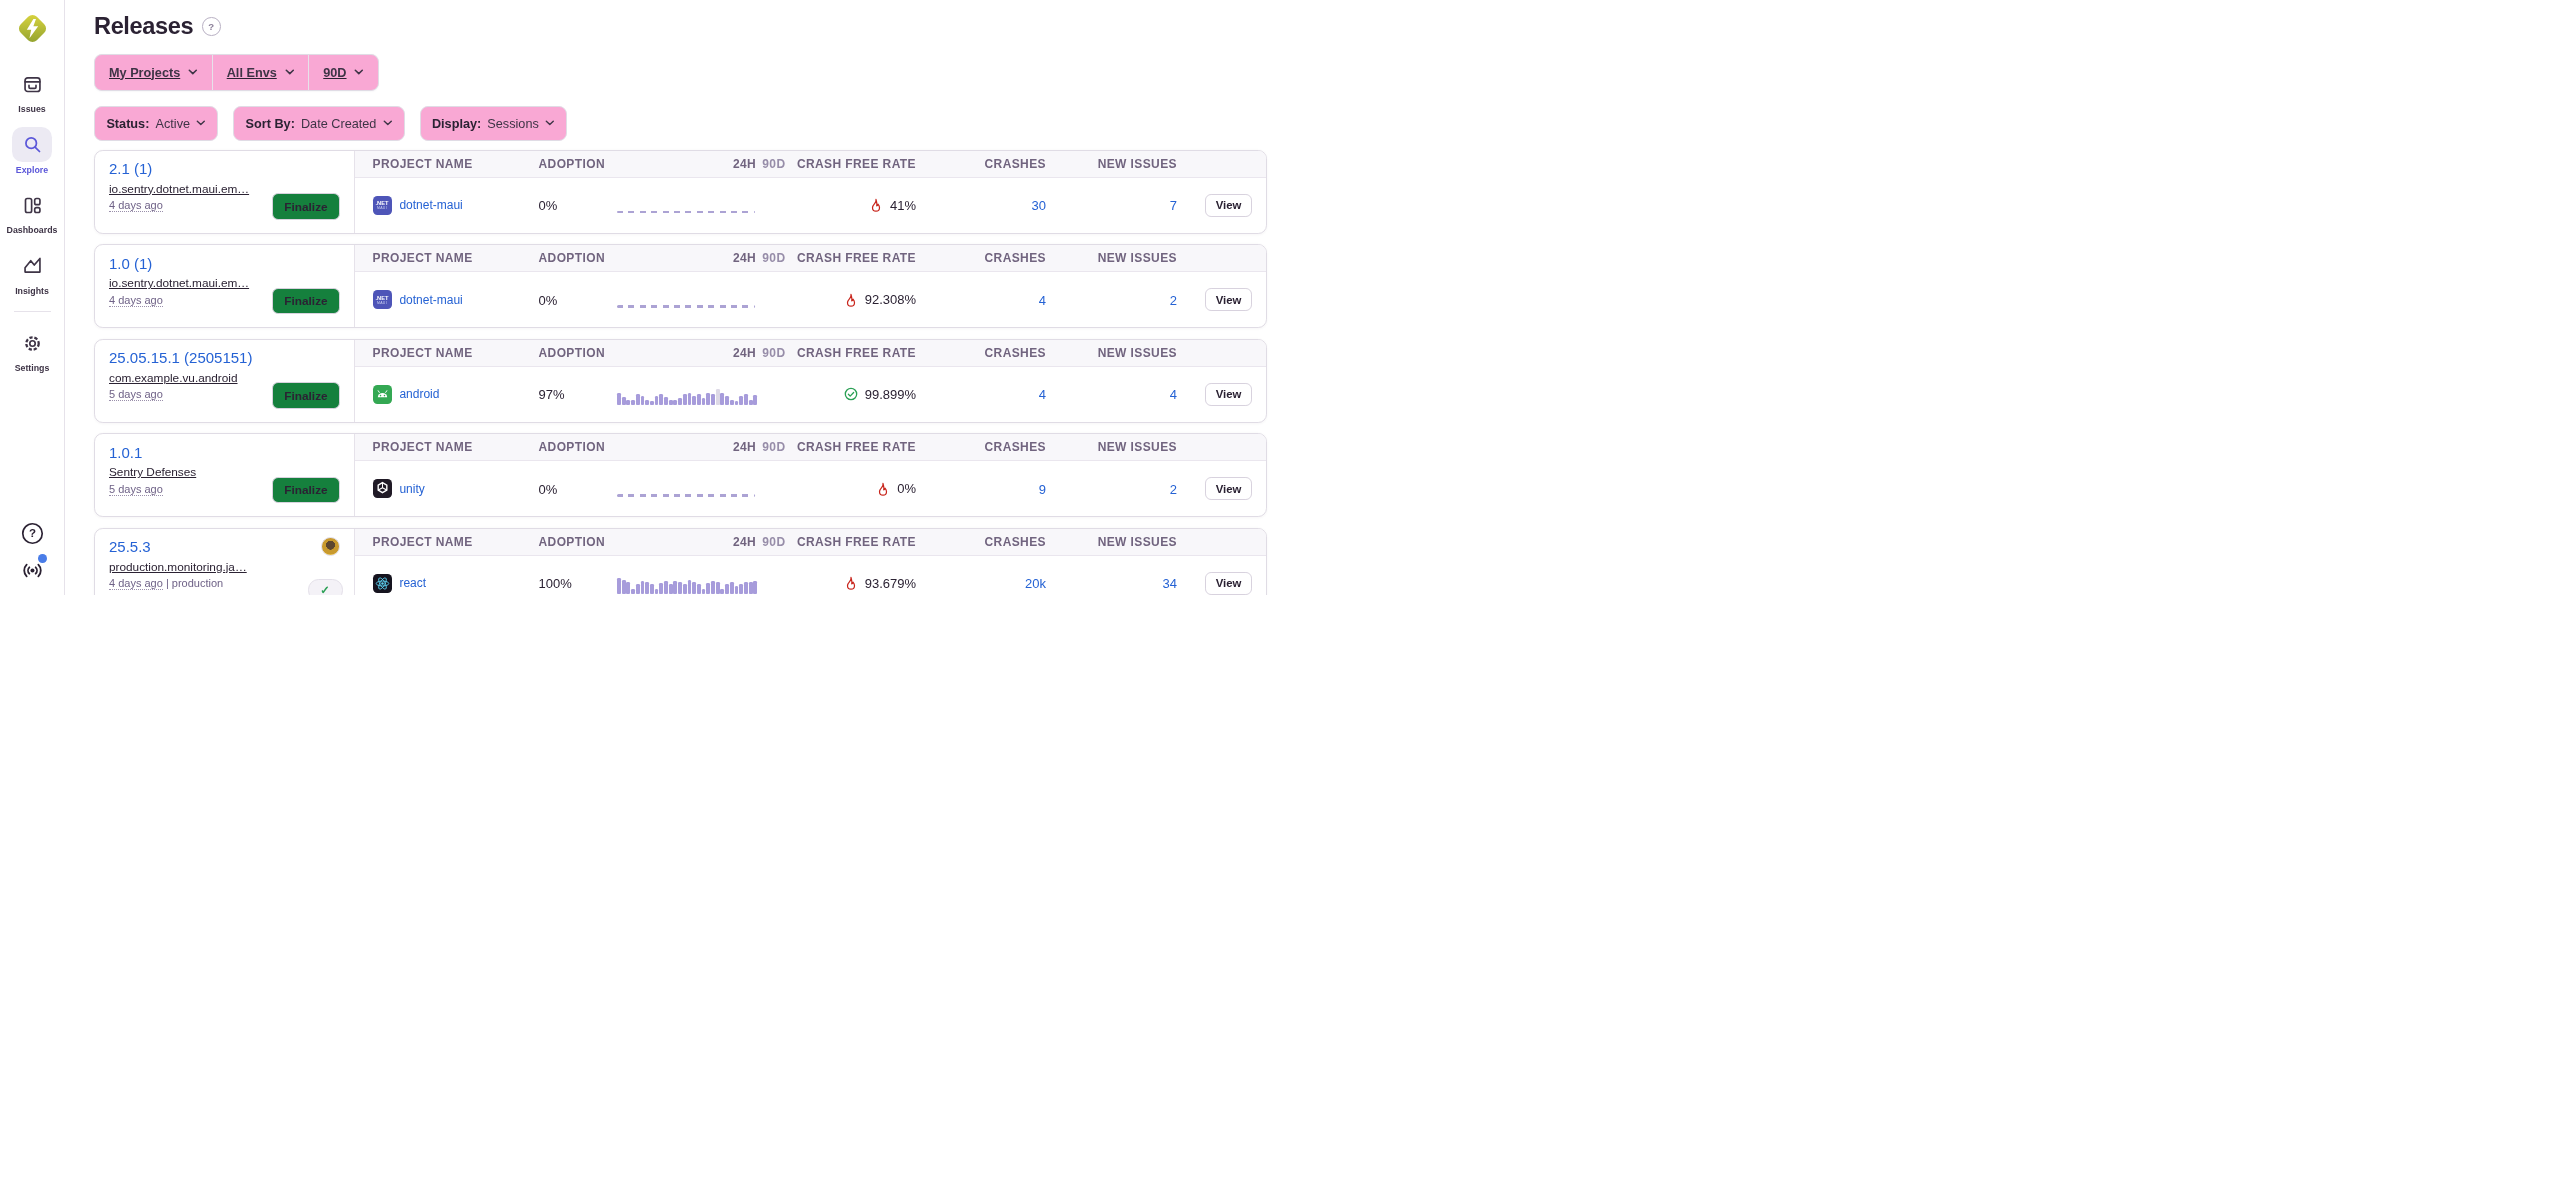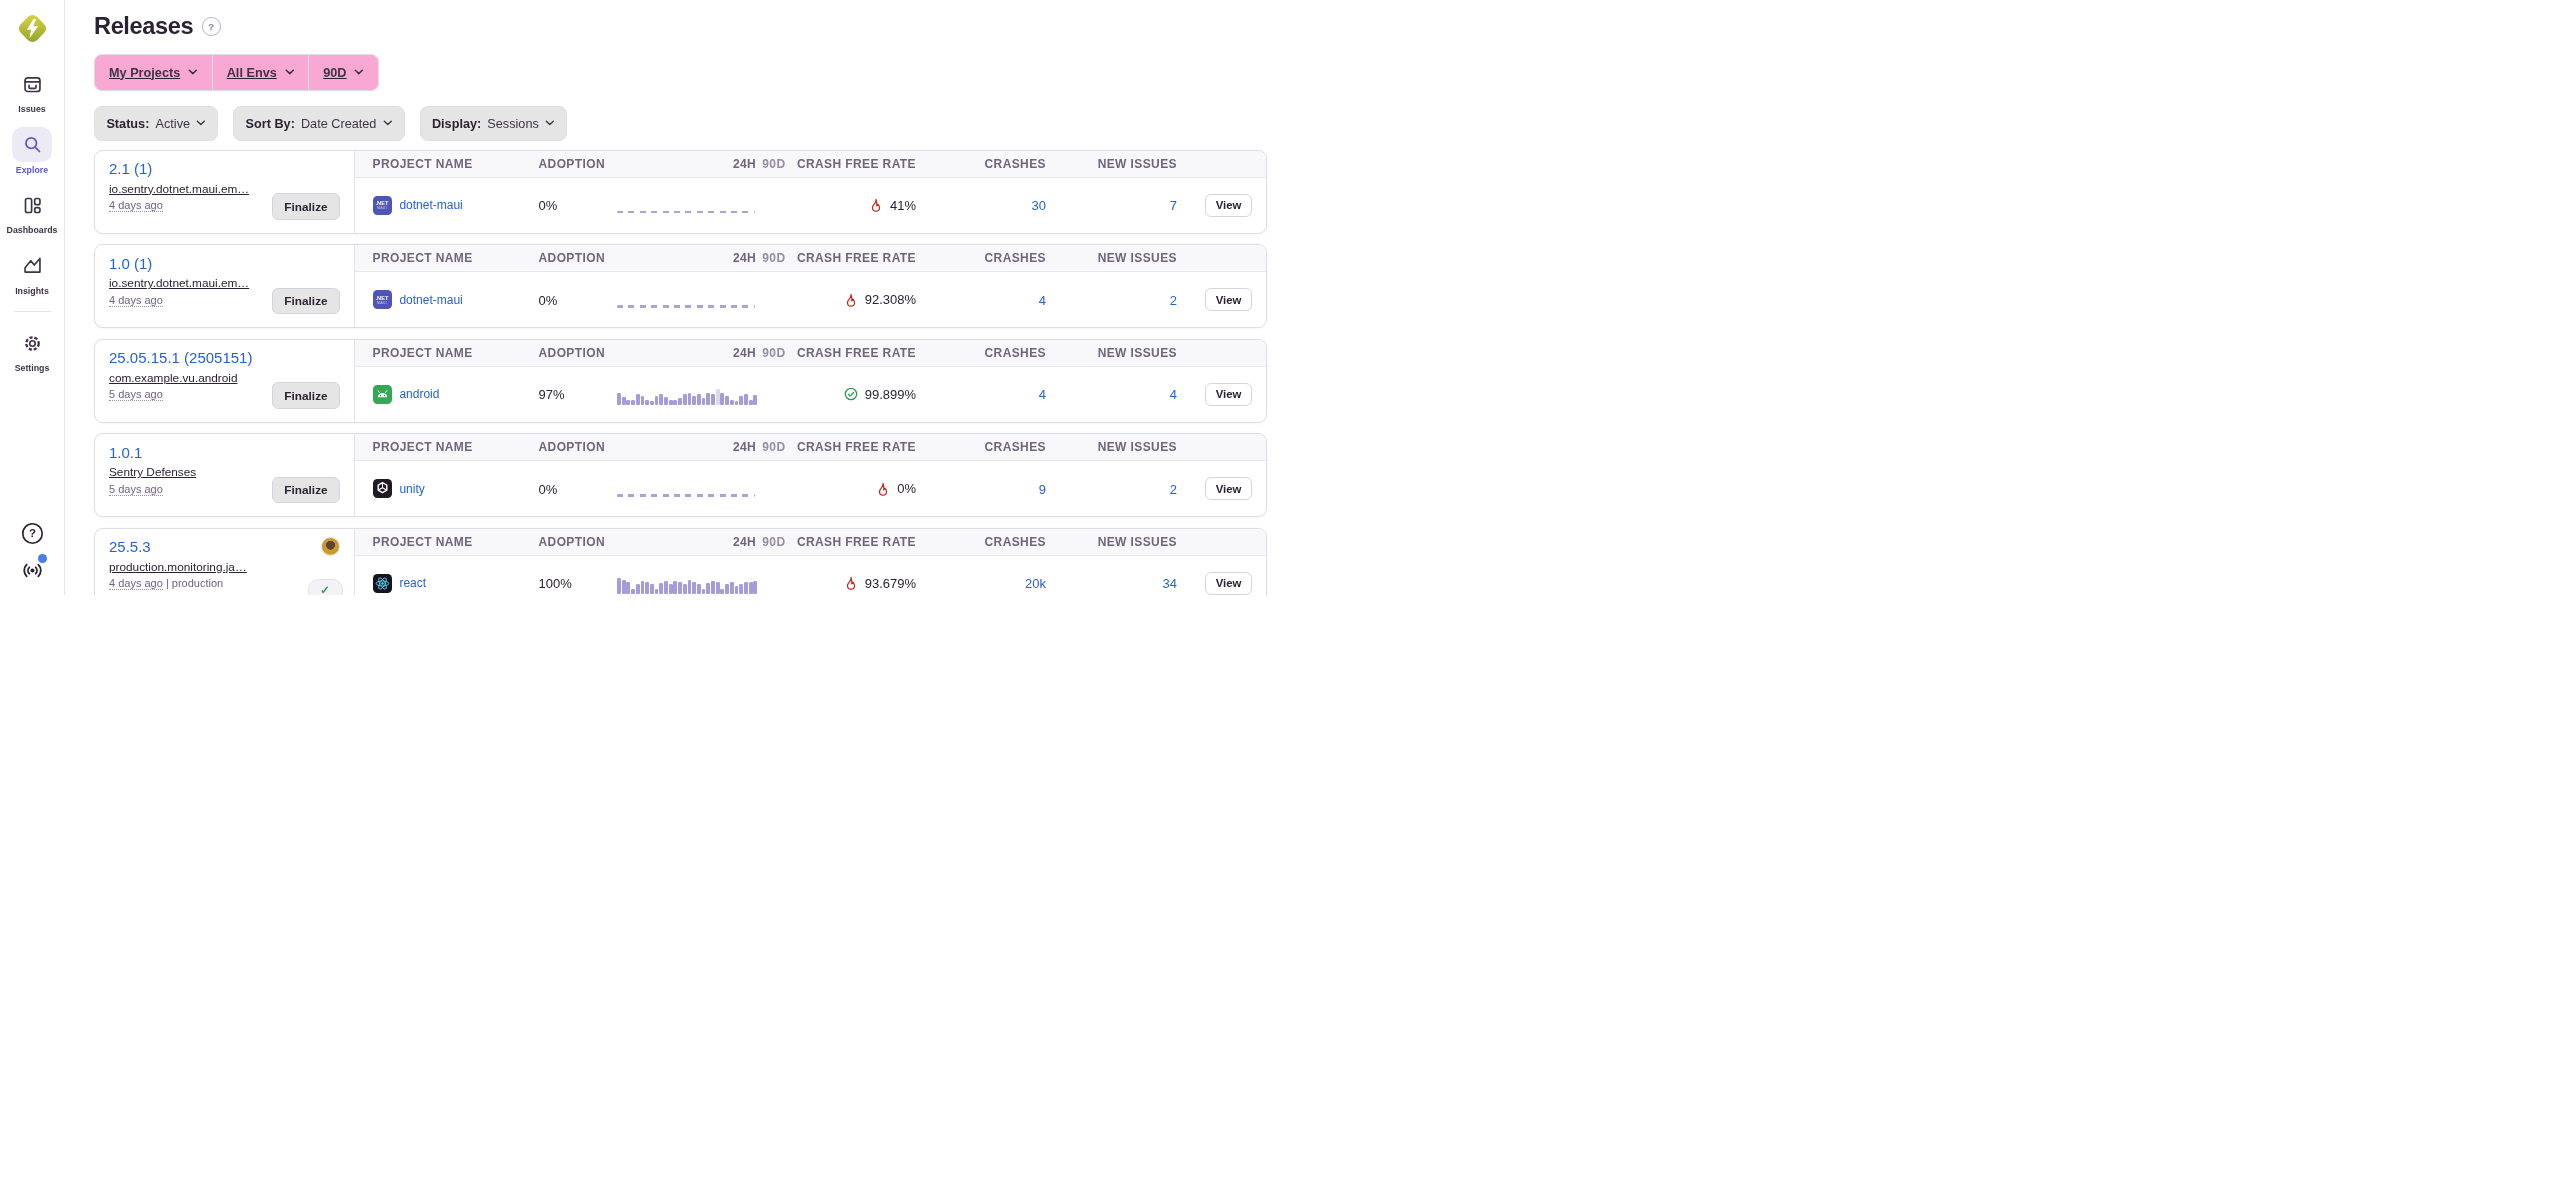--- a/index.html
+++ b/index.html
@@ -29,34 +29,34 @@
     font-size:9.6px;font-weight:700;display:flex;align-items:center;justify-content:center;cursor:pointer;}
   .filter-bar{margin-top:14px;display:inline-flex;align-items:stretch;height:35px;
     border:0.9px solid #E0DCE5;border-radius:7.9px;box-shadow:0 0.9px 1.8px rgba(43,34,51,.03);background:#f9a8d4;text-decoration:underline;}
   .filter-seg{display:flex;align-items:center;gap:7.9px;padding:0 14px;font-size:12.7px;font-weight:700;color:#3E3446;cursor:pointer;}
   .filter-seg + .filter-seg{border-left:0.9px solid #E6E2EA;}
   .search-row{margin-top:15px;display:flex;align-items:center;}
   .search-box{flex:1;height:35px;border:0.9px solid #E0DCE5;border-radius:7.9px;display:flex;align-items:center;
     padding:0 12.3px;gap:7.9px;background:#fff;margin-right:18.4px;}
   .search-box input{border:none;outline:none;flex:1;font-size:12.7px;color:#2B2233;font-family:inherit;background:transparent;}
   .search-box input::placeholder{color:#8A7E99;}
-  .control-btn{height:35px;border:0.9px solid #E0DCE5;border-radius:7.9px;background:#e5e5e5;display:flex;align-items:center;
+  .control-btn{height:35px;border:0.9px solid #E0DCE5;border-radius:7.9px;background:#f9a8d4;display:flex;align-items:center;
     gap:6.1px;padding:0 11.4px;margin-left:15px;font-size:12.7px;cursor:pointer;font-family:inherit;white-space:nowrap;}
   .control-label{font-weight:700;color:#2B2233;}
   .control-value{color:#3E3446;}
   
   .releases{margin-top:8.8px;display:flex;flex-direction:column;gap:10.5px;}
   .release-card{height:82px;border:0.9px solid #E0DCE5;border-radius:8.8px;display:flex;overflow:hidden;
     box-shadow:0 0.9px 2.6px rgba(43,34,51,.04);background:#fff;flex:none;}
   .card-left{flex:0 0 260px;border-right:0.9px solid #E6E2EA;padding:9.6px 14px;position:relative;box-sizing:border-box;}
   .version{font-size:15px;color:#2562D4;font-weight:500;cursor:pointer;}
   .package{font-size:11.8px;color:#2B2233;margin-top:4.4px;max-width:171px;white-space:nowrap;overflow:hidden;text-decoration:underline;}
   .timestamp{font-size:11px;color:#6F6287;margin-top:3.5px;white-space:nowrap;}
   .timestamp .t{border-bottom:0.9px dotted #9A8FAB;}
-  .finalize-btn{position:absolute;right:14px;bottom:13px;border:0.9px solid #D8D2DE;background:#e5e5e5;border-radius:6.1px;
+  .finalize-btn{position:absolute;right:14px;bottom:13px;border:0.9px solid #D8D2DE;background:#15803d;border-radius:6.1px;
     font-size:11.8px;font-weight:700;color:#2B2233;padding:5.3px 11.4px;cursor:pointer;font-family:inherit;}
   .avatar{position:absolute;right:14px;top:7.9px;width:19px;height:19px;border-radius:50%;cursor:pointer;
     background:radial-gradient(circle at 50% 42%, #5C4630 0 34%, #C99A2E 35% 70%, #E3B93C 71% 100%);
     border:0.9px solid #E0DCE5;box-sizing:border-box;}
   .check-pill{position:absolute;right:11.4px;bottom:9.6px;width:33px;height:20px;border-radius:10.5px;background:#F4F2F7;
     border:0.9px solid #E3DFE8;display:flex;align-items:center;justify-content:center;color:#2BA055;
     font-size:11.4px;font-weight:700;cursor:pointer;}
   .card-right{flex:1;display:flex;flex-direction:column;min-width:0;}
   .thead{height:26px;background:#F8F7FA;border-bottom:0.9px solid #EAE6EE;display:flex;align-items:center;
     padding:0 14px 0 17.5px;font-size:12px;font-weight:700;letter-spacing:0.4px;color:#71647F;}

